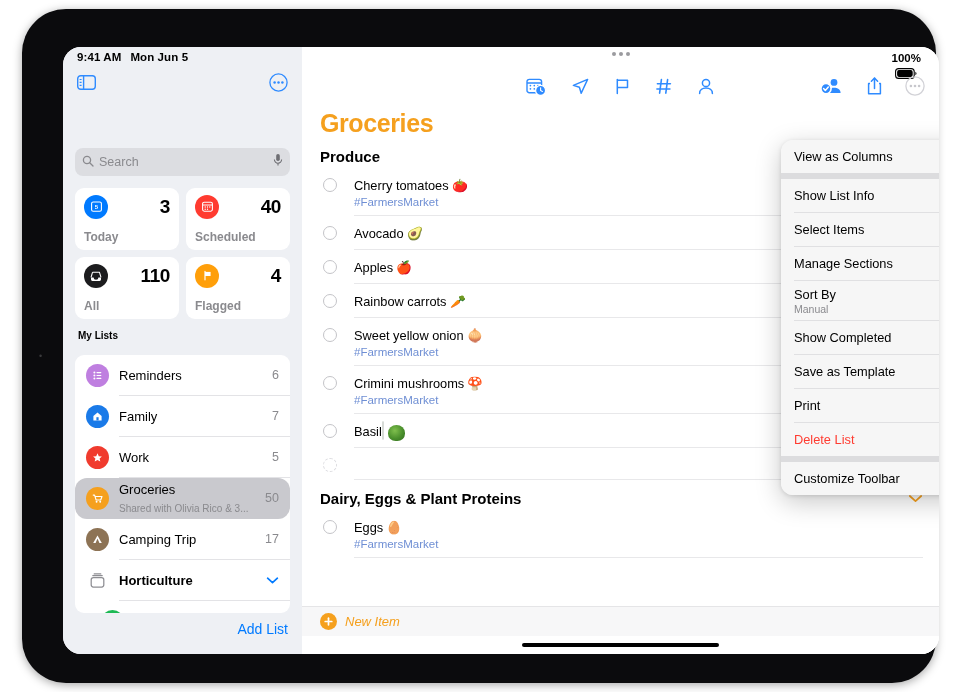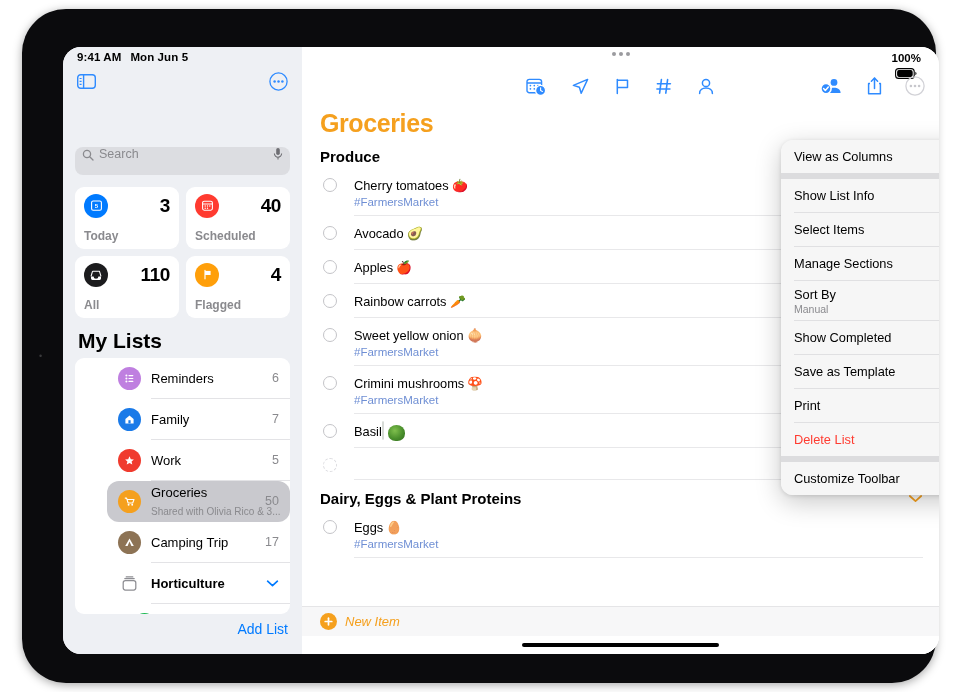--- a/index.html
+++ b/index.html
@@ -50,21 +50,21 @@
   .side-top {
     height: 34px; display: flex; align-items: center;
     justify-content: space-between; padding: 0 14px;
   }
   .sidebar-toggle { width: 19px; height: 15px; }
   .more-circle-blue { width: 19px; height: 19px; }
 
   .search-wrap { padding: 3px 12px 0 12px; }
   .searchbar {
     height: 28px; background: #dcdde1; border-radius: 8px;
-    display: flex; padding: 0 7px; gap: 5px; margin-top: 47px;
+    display: flex; align-items: center; padding: 0 7px; gap: 5px; margin-top: 47px;
   }
   .search-ph { font-size: 12.5px; color: #8a8a8e; flex: 1; }
 
   .smart-grid {
     display: grid; grid-template-columns: 1fr 1fr;
     gap: 7px; padding: 12px 12px 0 12px;
   }
   .smart-card {
     background: #fff; border-radius: 9px; height: 62px;
     padding: 7px 9px 6px 9px; display: flex; flex-direction: column;
@@ -72,30 +72,30 @@
   }
   .sc-top { display: flex; align-items: center; justify-content: space-between; }
   .sc-icon {
     width: 24px; height: 24px; border-radius: 50%;
     display: flex; align-items: center; justify-content: center;
   }
   .sc-count { font-size: 19px; font-weight: bold; color: #000; letter-spacing: -.4px; }
   .sc-label { font-size: 12px; color: #8a8a8e; font-weight: 600; }
 
   .mylists-title {
-    font-size: 21px; font-weight: bold; color: #000;
-    padding: 11px 0 5px 15px;
+    font-size: 10px; font-weight: bold; color: #000;
+    padding: 11px 0 14px 15px;
   }
   .list-card {
     background: #fff; border-radius: 9px; margin: 0 12px;
     overflow: hidden;
   }
   .list-row {
     display: flex; align-items: center; height: 41px;
-    padding: 0 11px 0 11px; position: relative; margin-left: 32px;
+    padding: 0 11px 0 11px; position: relative;
   }
   .list-row.sub { padding-left: 26px; }
   .list-row.selected { background: #c9c9ce; border-radius: 12px; }
   .lr-icon {
     width: 23px; height: 23px; border-radius: 50%;
     display: flex; align-items: center; justify-content: center;
     flex: 0 0 auto; margin-right: 10px;
   }
   .lr-text { flex: 1; min-width: 0; }
   .lr-name { font-size: 13px; color: #000; white-space: nowrap; }

